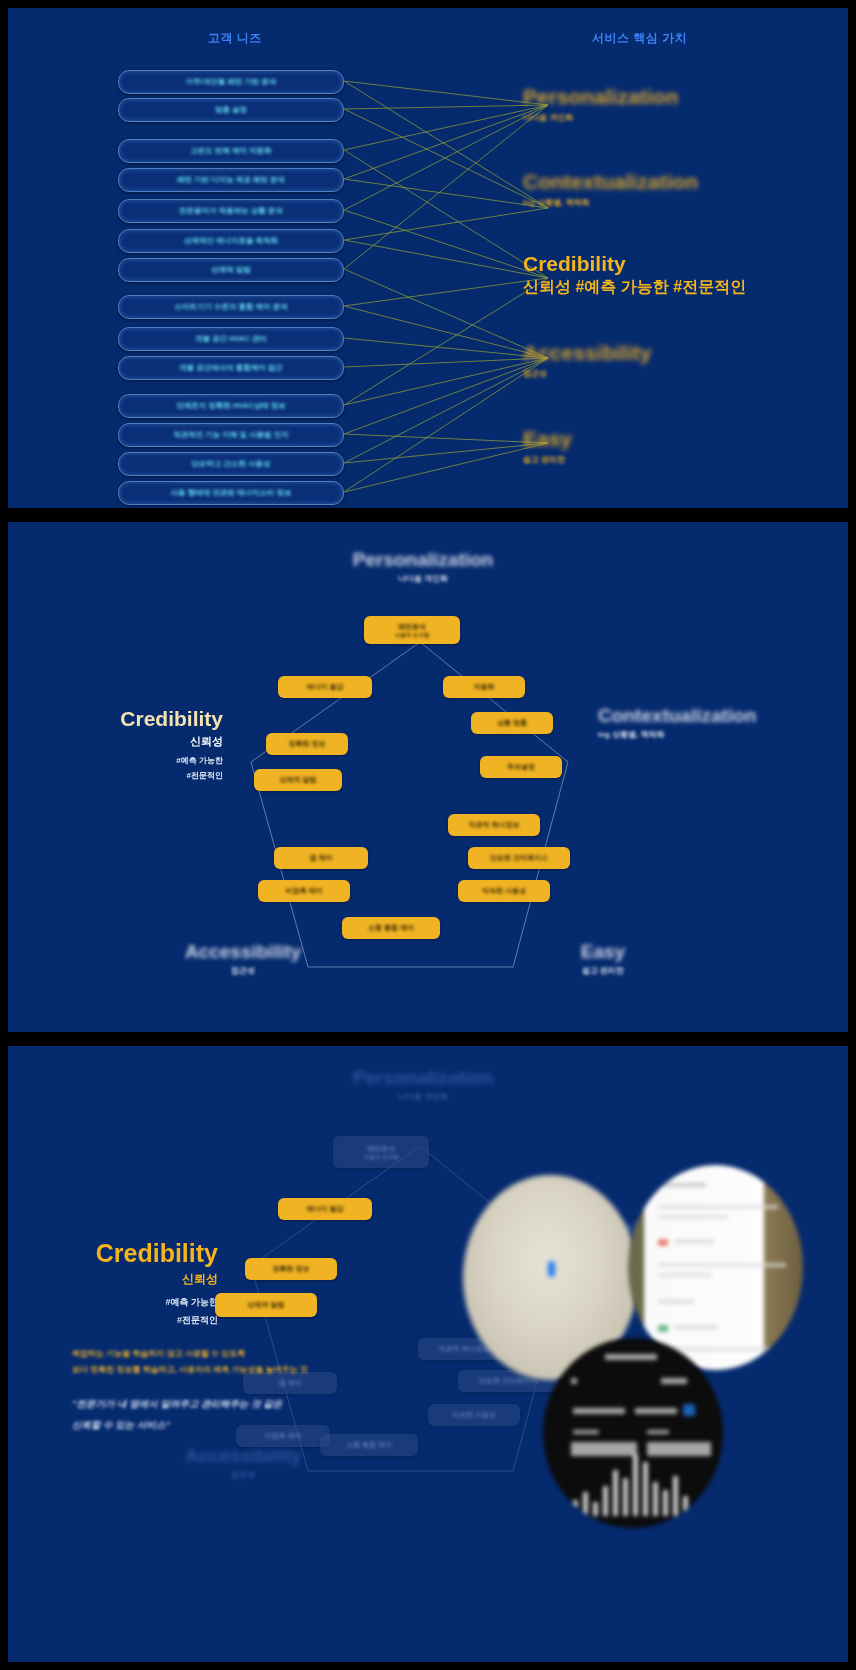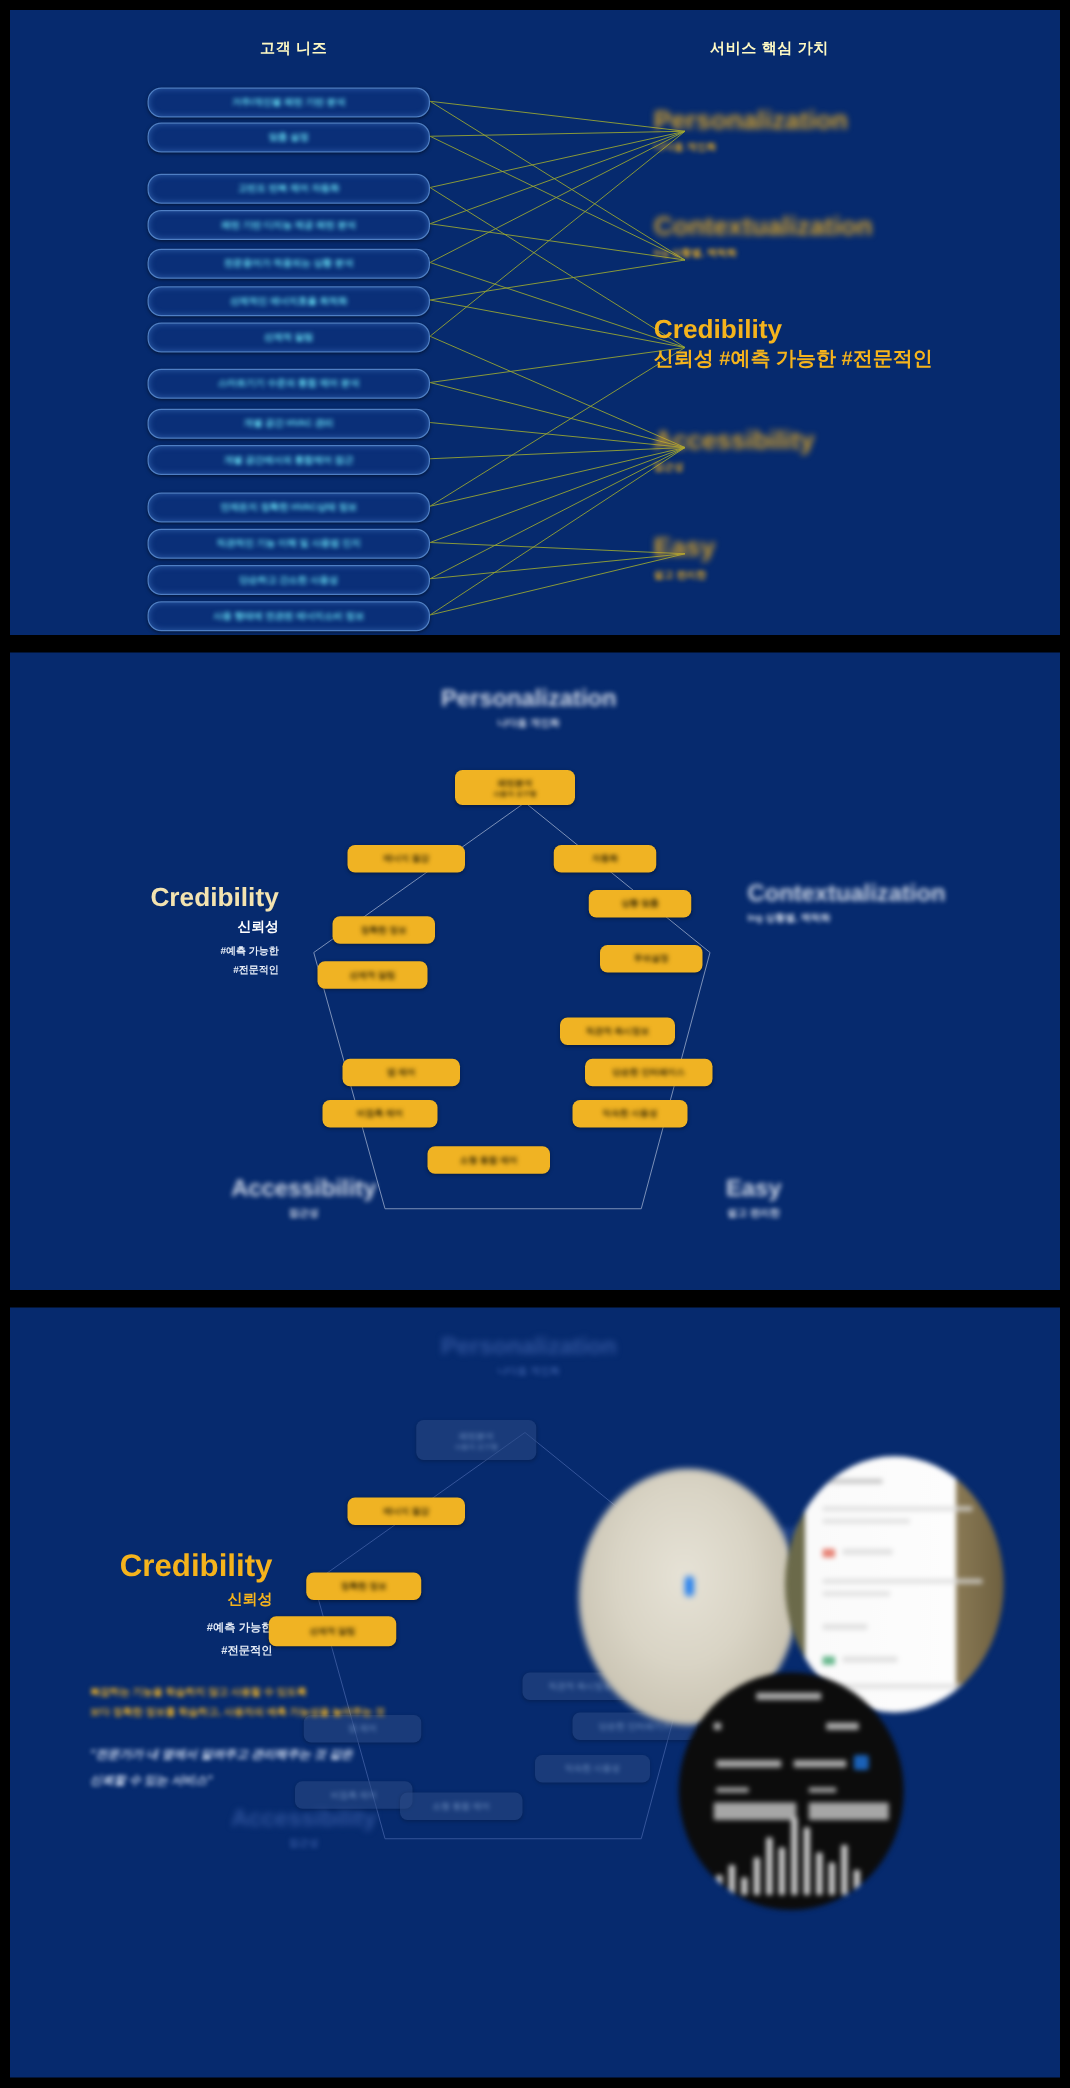--- a/index.html
+++ b/index.html
@@ -5,23 +5,23 @@
   html,body{margin:0;padding:0;background:#000;}
   body{width:856px;height:1670px;font-family:"Liberation Sans","DejaVu Sans",sans-serif;overflow:hidden;}
   .deck{position:relative;width:856px;height:1670px;background:#000;}
 
   .slide{position:absolute;left:8px;width:840px;background:#062a6e;overflow:hidden;}
   #slide1{top:8px;height:500px;}
   #slide2{top:522px;height:510px;}
   #slide3{top:1046px;height:616px;}
 
   
-  .col-head{position:absolute;color:#fef9c3;font-size:12px;font-weight:bold;letter-spacing:.5px;}
+  .col-head{position:absolute;color:#3b82f6;font-size:12px;font-weight:bold;letter-spacing:.5px;}
   .needs-head{left:200px;top:22px;}
-  .values-head{left:560px;top:22px;}
+  .values-head{left:584px;top:22px;}
 
   .need-box{position:absolute;left:110px;width:224px;height:22px;
     border:1px solid #4f7fc4;border-radius:11px;background:#0a2f78;
     box-shadow:0 0 5px rgba(90,150,230,.45) inset,0 1px 3px rgba(0,0,0,.5);
     display:flex;align-items:center;justify-content:center;}
   .need-box span{font-size:7.5px;font-weight:bold;color:#63d8ef;
     filter:blur(1.6px);white-space:nowrap;}
 
   .val{position:absolute;left:515px;}
   .val .vt{font-size:21px;font-weight:bold;line-height:1.05;color:#d8a32a;filter:blur(2.4px);}

